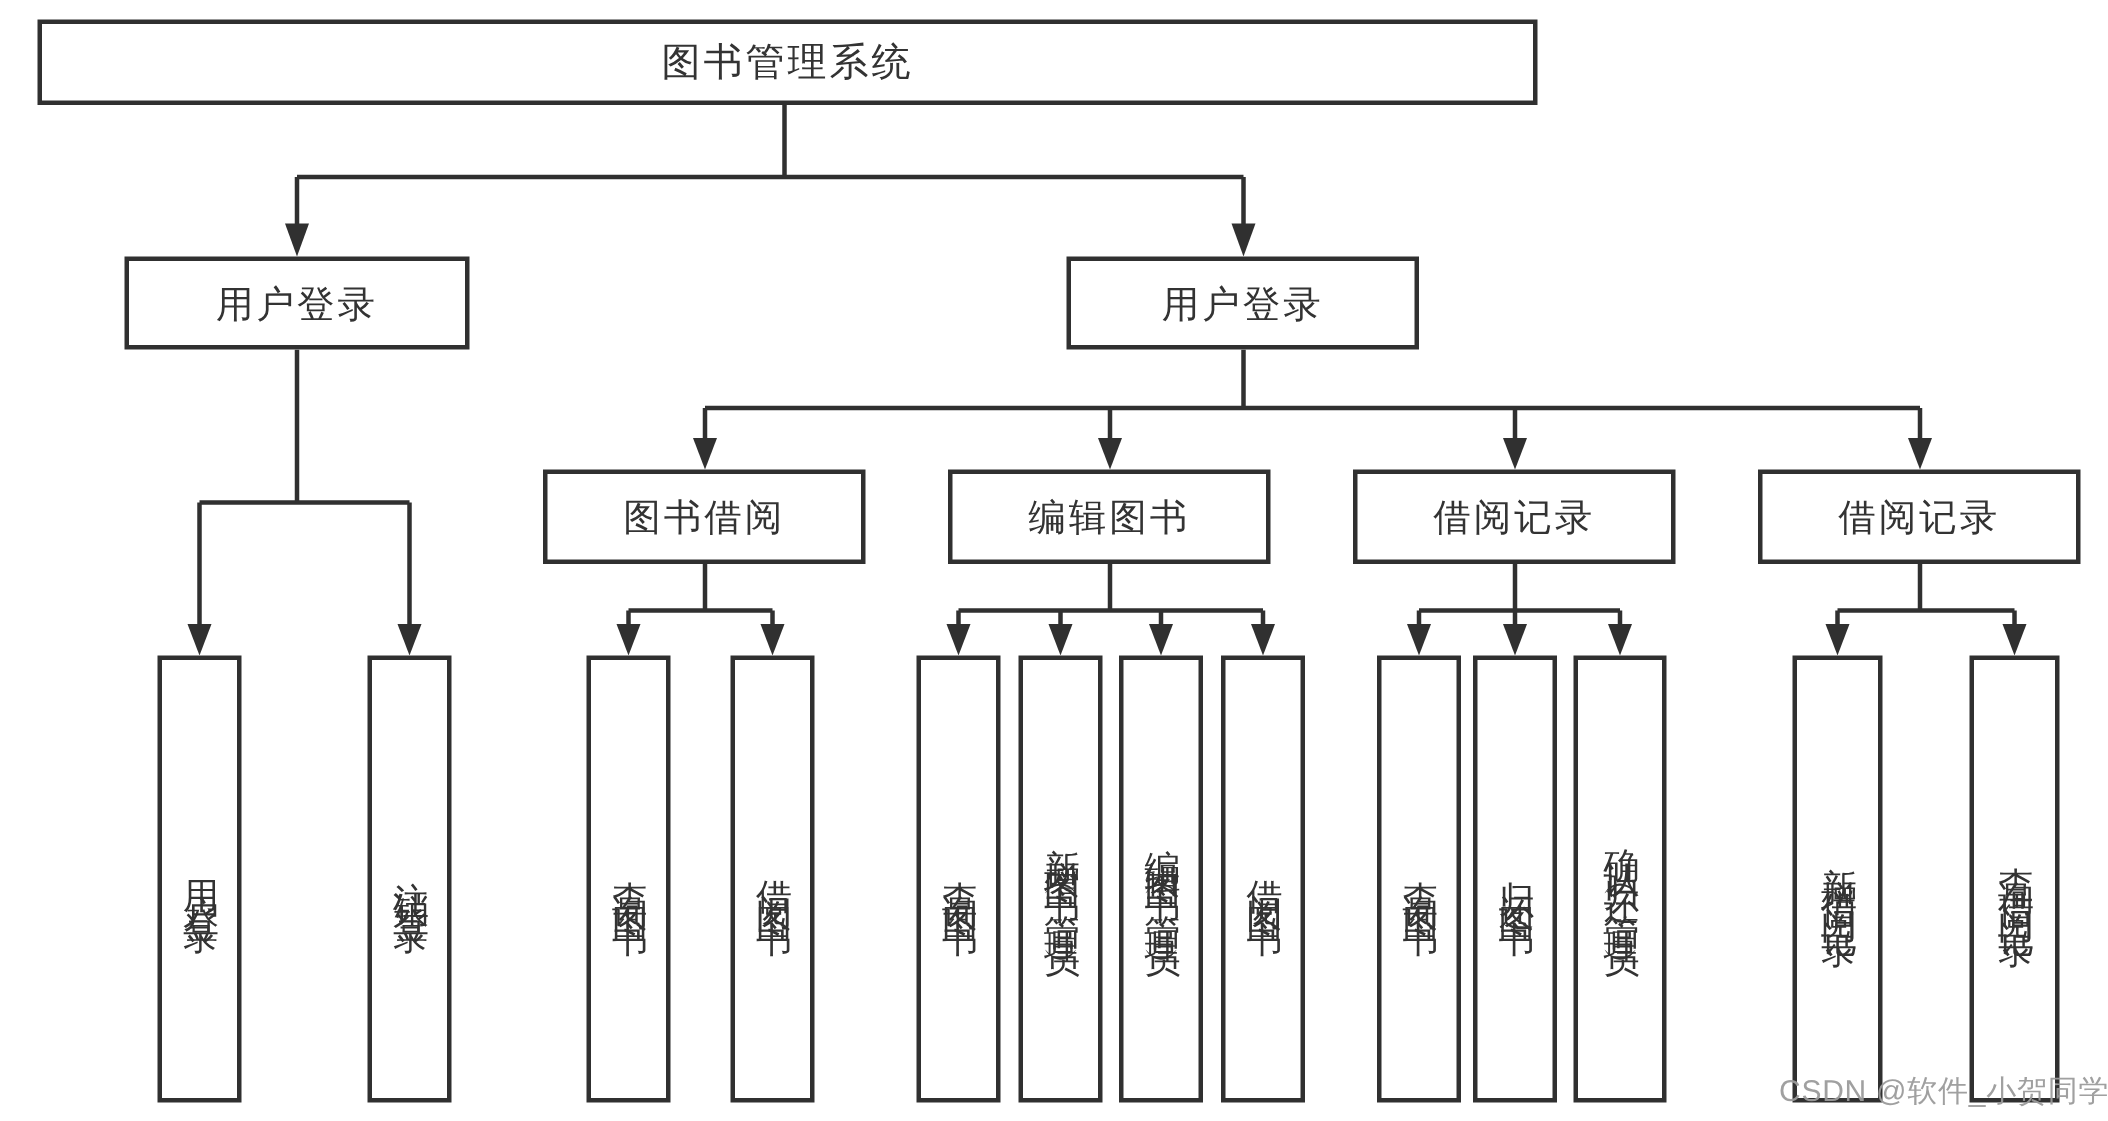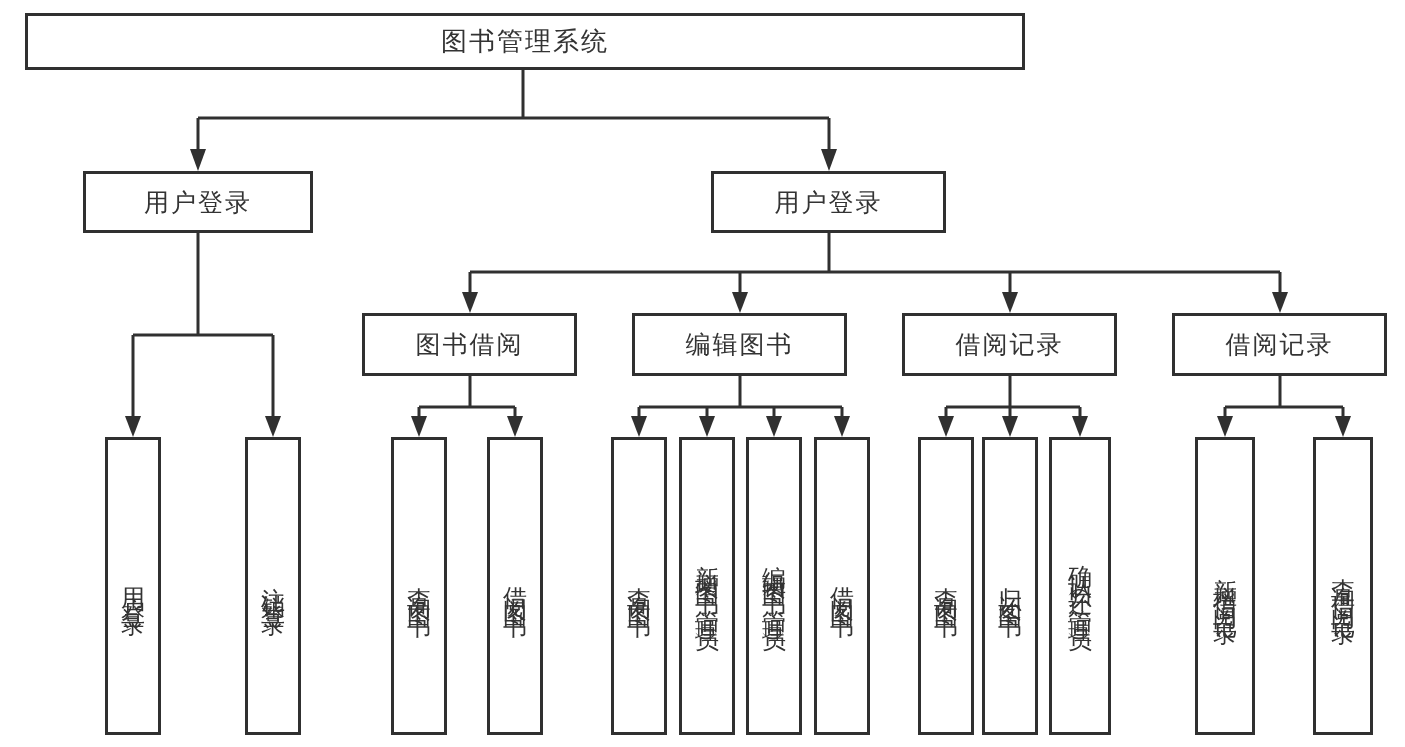--- a/index.html
+++ b/index.html
@@ -153,14 +153,15 @@
     <span class="label-v">确认归还（管理员）</span>
   </div>
 
   <div class="node v" style="left:1195px; top:437px; width:60px; height:298px;">
     <span class="label-v">新增借阅记录</span>
   </div>
   <div class="node v" style="left:1313px; top:437px; width:60px; height:298px;">
     <span class="label-v">查询借阅记录</span>
   </div>
 
+  <div class="watermark">CSDN @软件_小贺同学</div>
 
 </div>
 
 </body></html>

